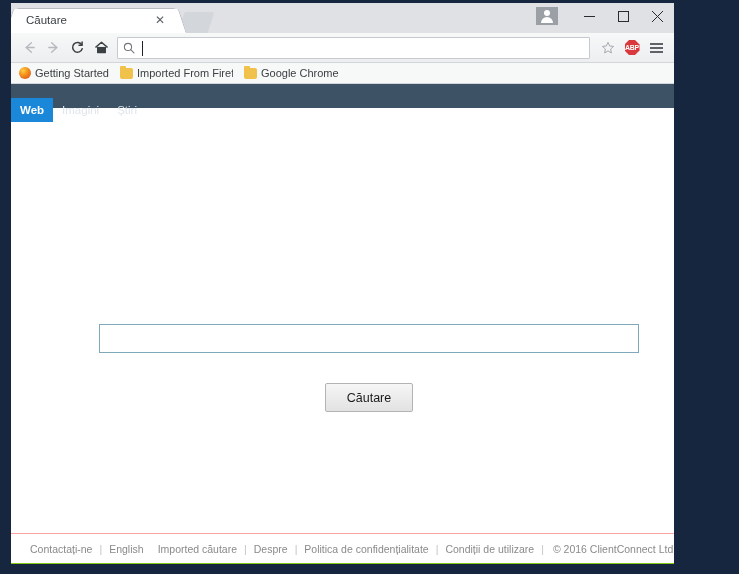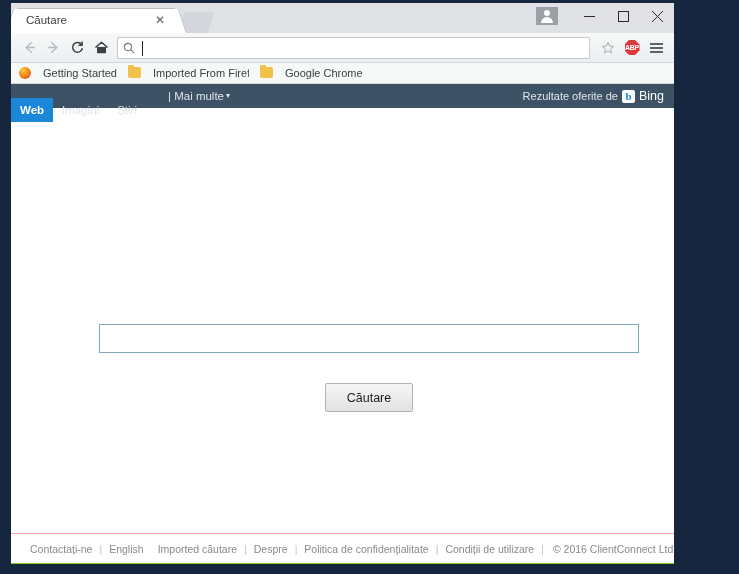--- a/index.html
+++ b/index.html
@@ -260,22 +260,22 @@
     height: 21px;
     background: #f7f8f8;
     border-bottom: 1px solid #d3d6da;
     display: flex;
     align-items: center;
     padding: 0 8px;
     box-sizing: border-box;
   }
   .bm-item {
     display: flex;
-    align-items: flex-start;
-    gap: 12px;
+    align-items: flex-end;
+    gap: 4px;
     margin-right: 11px;
     cursor: pointer;
     font-size: 11px;
     color: #3c4043;
     white-space: nowrap;
   }
   .bm-label {
     max-width: 96px;
     overflow: hidden;
     text-overflow: clip;
@@ -566,28 +566,20 @@
         <span class="bm-label">Google Chrome</span>
       </div>
     </div>
 
     <div class="page">
 
       <div class="searchnav">
         <div class="nav-item active">Web</div>
         <div class="nav-item">Imagini</div>
         <div class="nav-item">Știri</div>
-        <div class="nav-more">
-          <span>| Mai multe</span><span class="caret">▾</span>
-        </div>
-        <div class="powered">
-          <span>Rezultate oferite de</span>
-          <span class="bing-mark">b</span>
-          <span class="bing-word">Bing</span>
-        </div>
       </div>
 
       <div class="search-area">
         <div class="search-input-box">
           <input type="text" value="" style="">
         </div>
         <button class="search-btn">Căutare</button>
 
         <div class="footer">
           <div class="footer-left">

